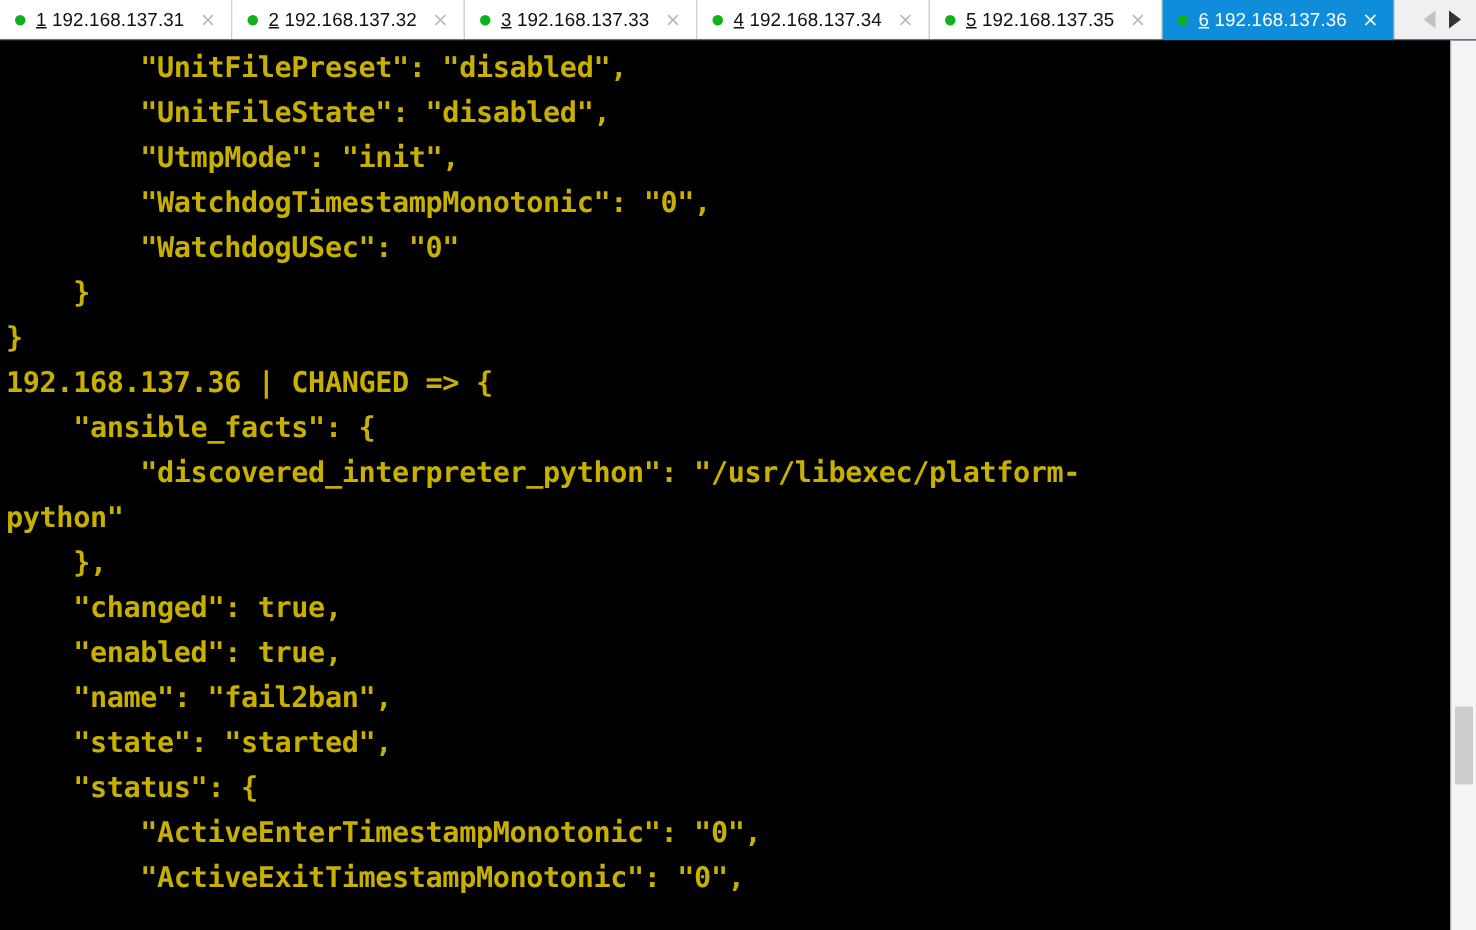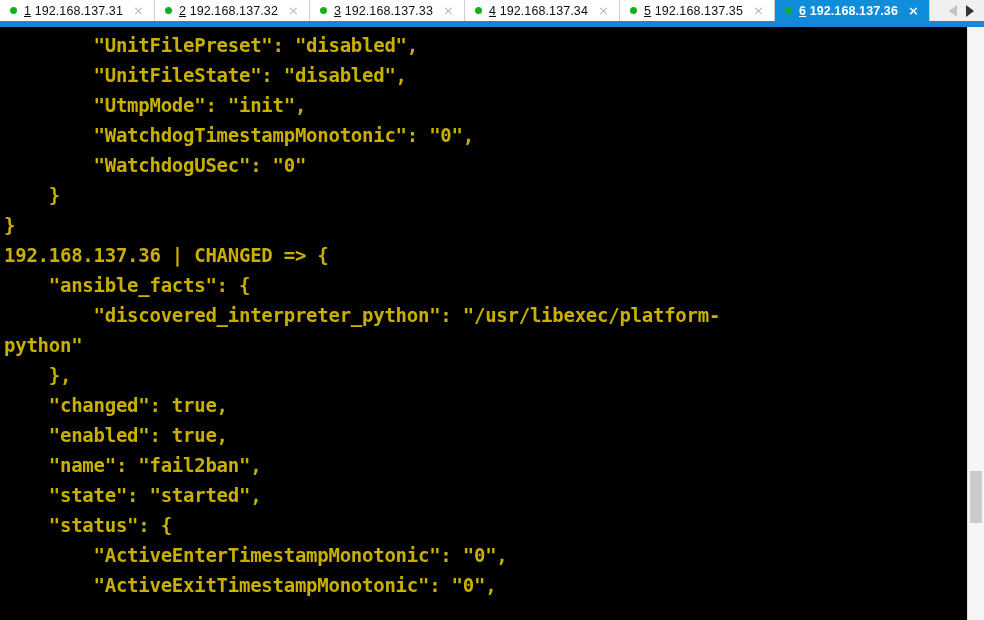--- a/index.html
+++ b/index.html
@@ -14,21 +14,21 @@
     font-family: "Liberation Sans", sans-serif;
   }
 
   
   #tabbar {
     position: relative;
     height: 27px;
     background: #f0f0f0;
     display: flex;
     align-items: stretch;
-    border-bottom: 6px solid #4d7c0f;
+    border-bottom: 1px solid #4d7c0f;
     box-sizing: border-box;
     overflow: hidden;
   }
   .tab {
     position: relative;
     display: flex;
     align-items: center;
     height: 100%;
     box-sizing: border-box;
     padding: 0 6px 0 10px;
@@ -169,21 +169,21 @@
     <div class="tab">
       <span class="tab-dot" style="background: rgb(17, 177, 30);"></span>
       <span class="tab-label"><span class="tab-num">4</span> <span>192.168.137.34</span></span>
       <span class="tab-close">×</span>
     </div>
     <div class="tab">
       <span class="tab-dot" style="background: rgb(17, 177, 30);"></span>
       <span class="tab-label"><span class="tab-num">5</span> <span>192.168.137.35</span></span>
       <span class="tab-close">×</span>
     </div>
-    <div class="tab active" style="background: rgb(15, 141, 219); font-weight: bold;">
+    <div class="tab active" style="background: rgb(15, 141, 219);">
       <span class="tab-dot" style="background: rgb(17, 177, 30);"></span>
       <span class="tab-label"><span class="tab-num">6</span> <span>192.168.137.36</span></span>
       <span class="tab-close">×</span>
     </div>
     <div id="tab-nav">
     <span class="navarrow left"></span>
     <span class="navarrow right"></span>
   </div>
 </div>
 

